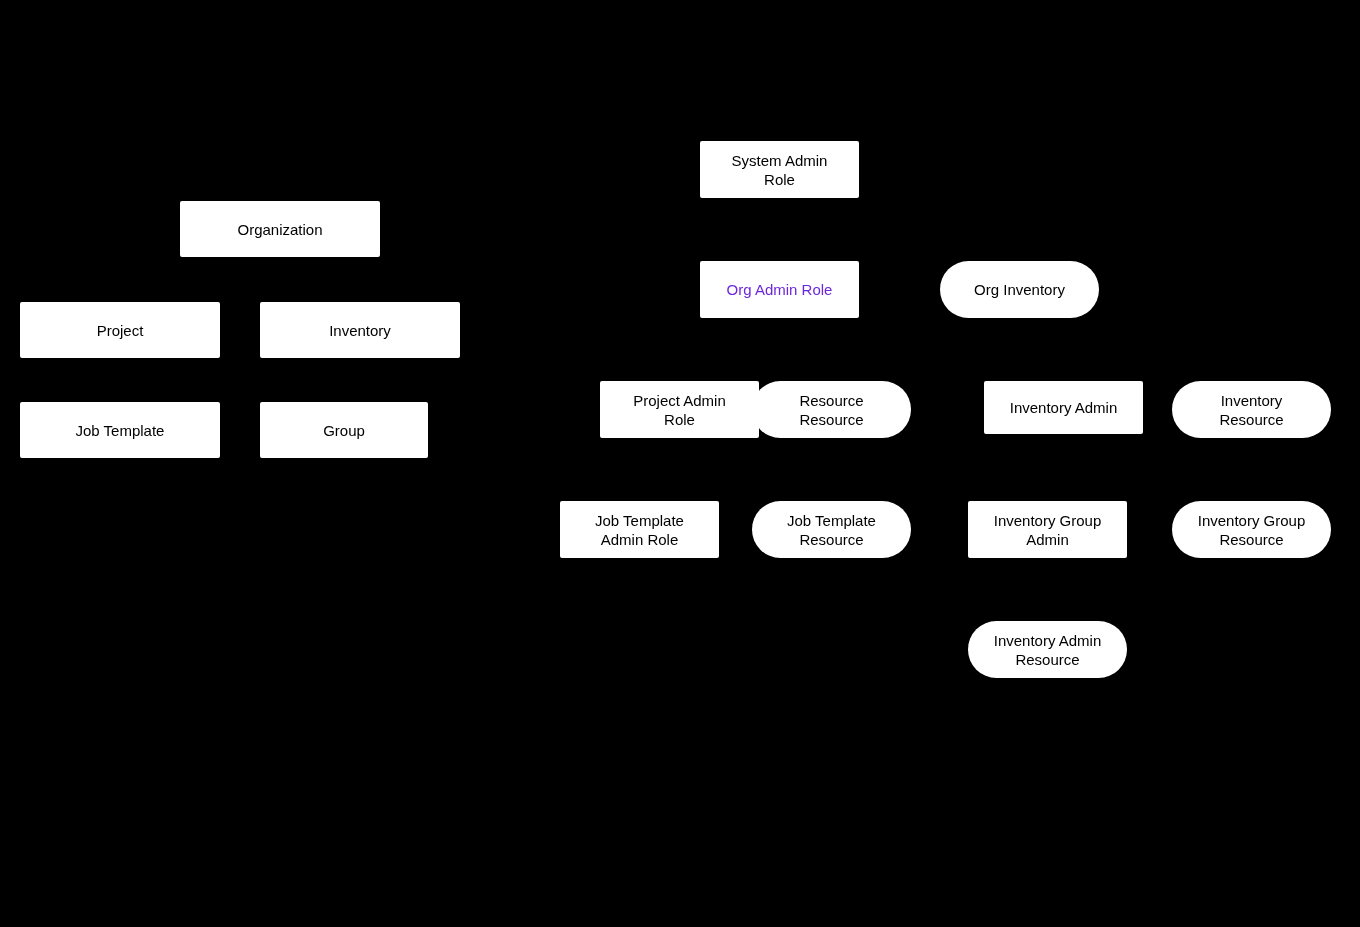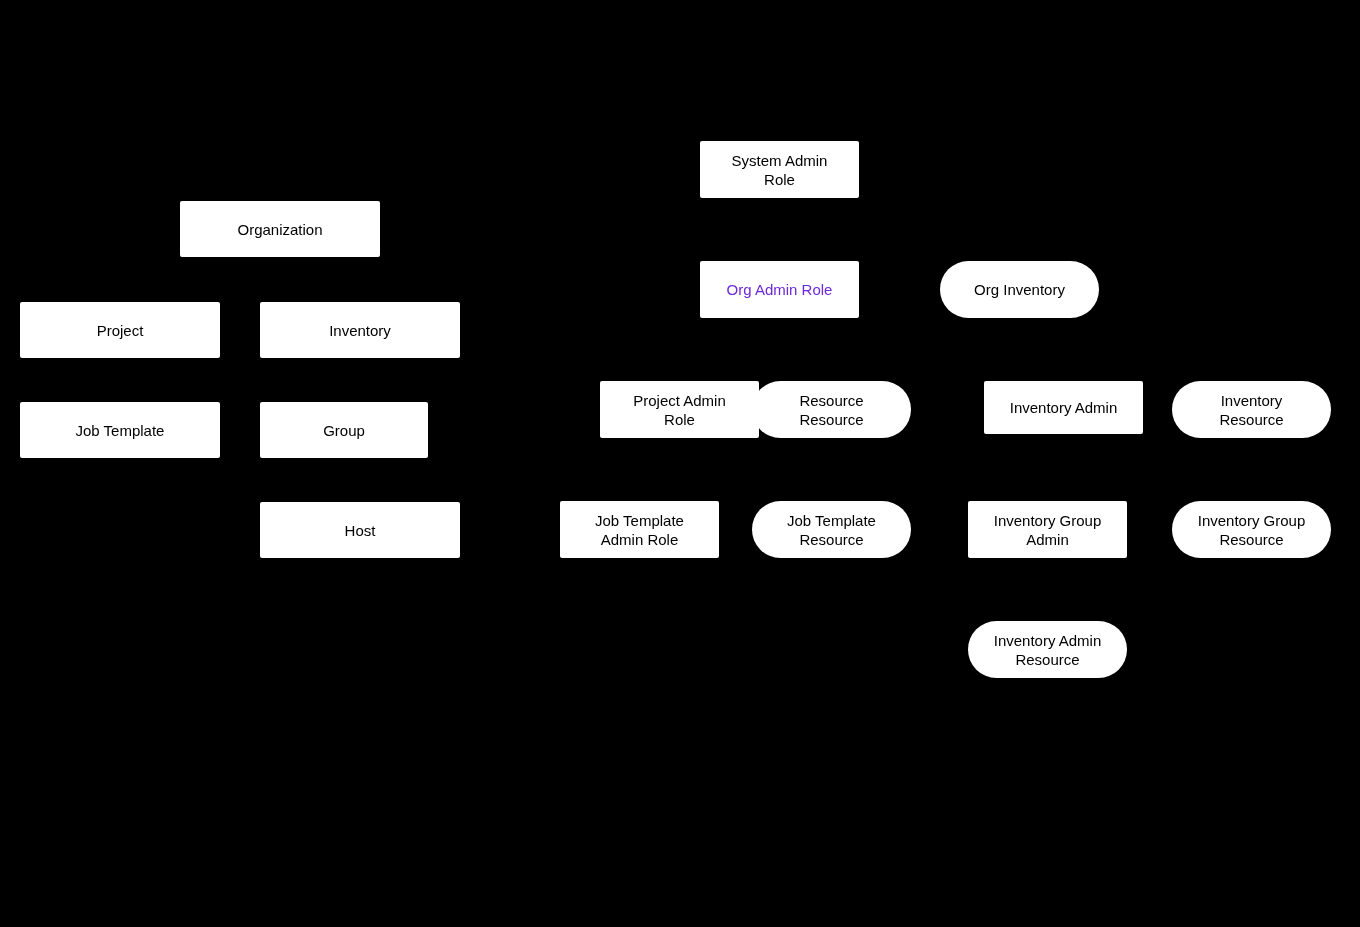--- a/index.html
+++ b/index.html
@@ -38,21 +38,20 @@
 </style>
 </head>
 <body>
 
 <div id="canvas">
     <div class="node rect" style="left: 140px; top: 201px; width: 200px; height: 56px; background: rgb(255, 255, 255); color: rgb(0, 0, 0); margin-left: 40px;">Organization</div>
     <div class="node rect" style="left: 20px; top: 302px; width: 200px; height: 56px; background: rgb(255, 255, 255); color: rgb(0, 0, 0);">Project</div>
     <div class="node rect" style="left: 260px; top: 302px; width: 200px; height: 56px; background: rgb(255, 255, 255); color: rgb(0, 0, 0);">Inventory</div>
     <div class="node rect" style="left: 20px; top: 402px; width: 200px; height: 56px; background: rgb(255, 255, 255); color: rgb(0, 0, 0);">Job Template</div>
     <div class="node rect" style="left: 260px; top: 402px; width: 168px; height: 56px; background: rgb(255, 255, 255); color: rgb(0, 0, 0);">Group</div>
-    <div class="node rect" style="left: 260px; top: 502px; width: 200px; height: 56px; background: rgb(255, 255, 255); color: rgb(0, 0, 0);">Host</div>
     <div class="node rect" style="left: 700px; top: 141px; width: 159px; height: 57px; background: rgb(255, 255, 255); color: rgb(0, 0, 0);">System Admin
 Role</div>
     <div class="node rect" style="left: 700px; top: 261px; width: 159px; height: 57px; background: rgb(255, 255, 255); color: #6d28d9;">Org Admin Role</div>
     <div class="node pill" style="left: 940px; top: 261px; width: 159px; height: 57px; background: rgb(255, 255, 255); color: rgb(0, 0, 0);">Org Inventory</div>
     <div class="node rect" style="left: 560px; top: 381px; width: 159px; height: 57px; background: rgb(255, 255, 255); color: rgb(0, 0, 0); margin-left: 40px;">Project Admin
 Role</div>
     <div class="node pill" style="left: 752px; top: 381px; width: 159px; height: 57px; background: rgb(255, 255, 255); color: rgb(0, 0, 0);">Resource Resource</div>
     <div class="node rect" style="left: 984px; top: 381px; width: 159px; height: 53px; background: rgb(255, 255, 255); color: rgb(0, 0, 0);">Inventory Admin</div>
     <div class="node pill" style="left: 1172px; top: 381px; width: 159px; height: 57px; background: rgb(255, 255, 255); color: rgb(0, 0, 0);">Inventory
 Resource</div>

